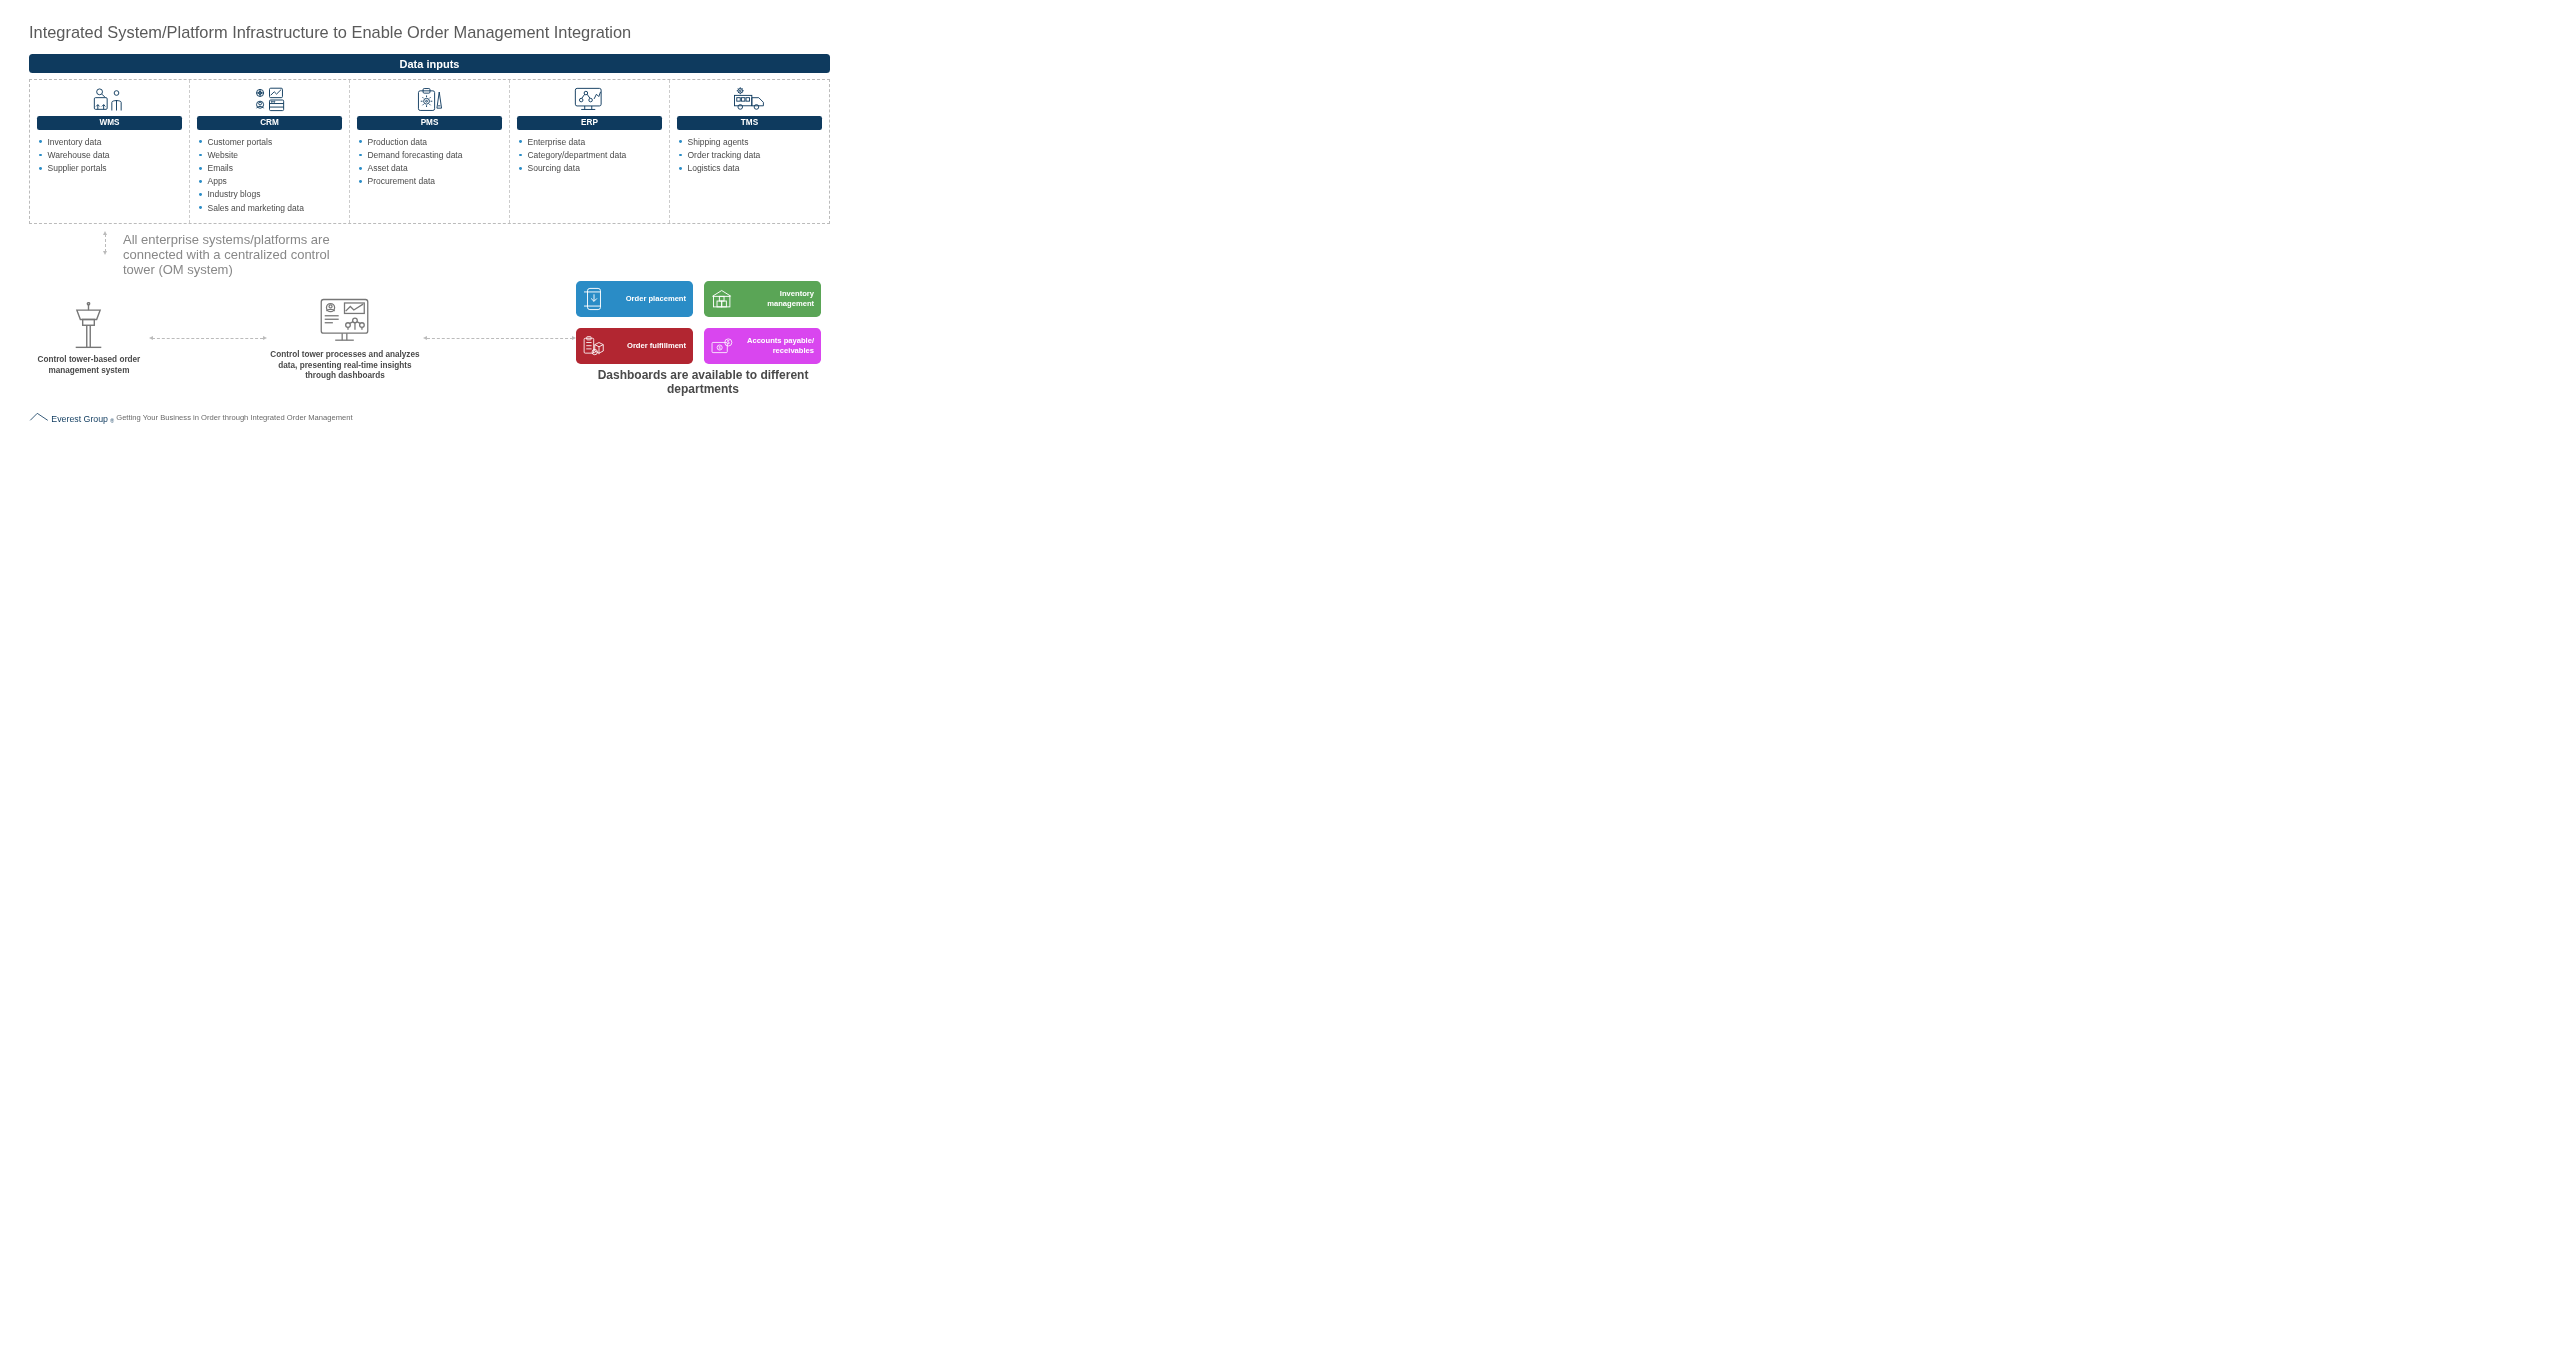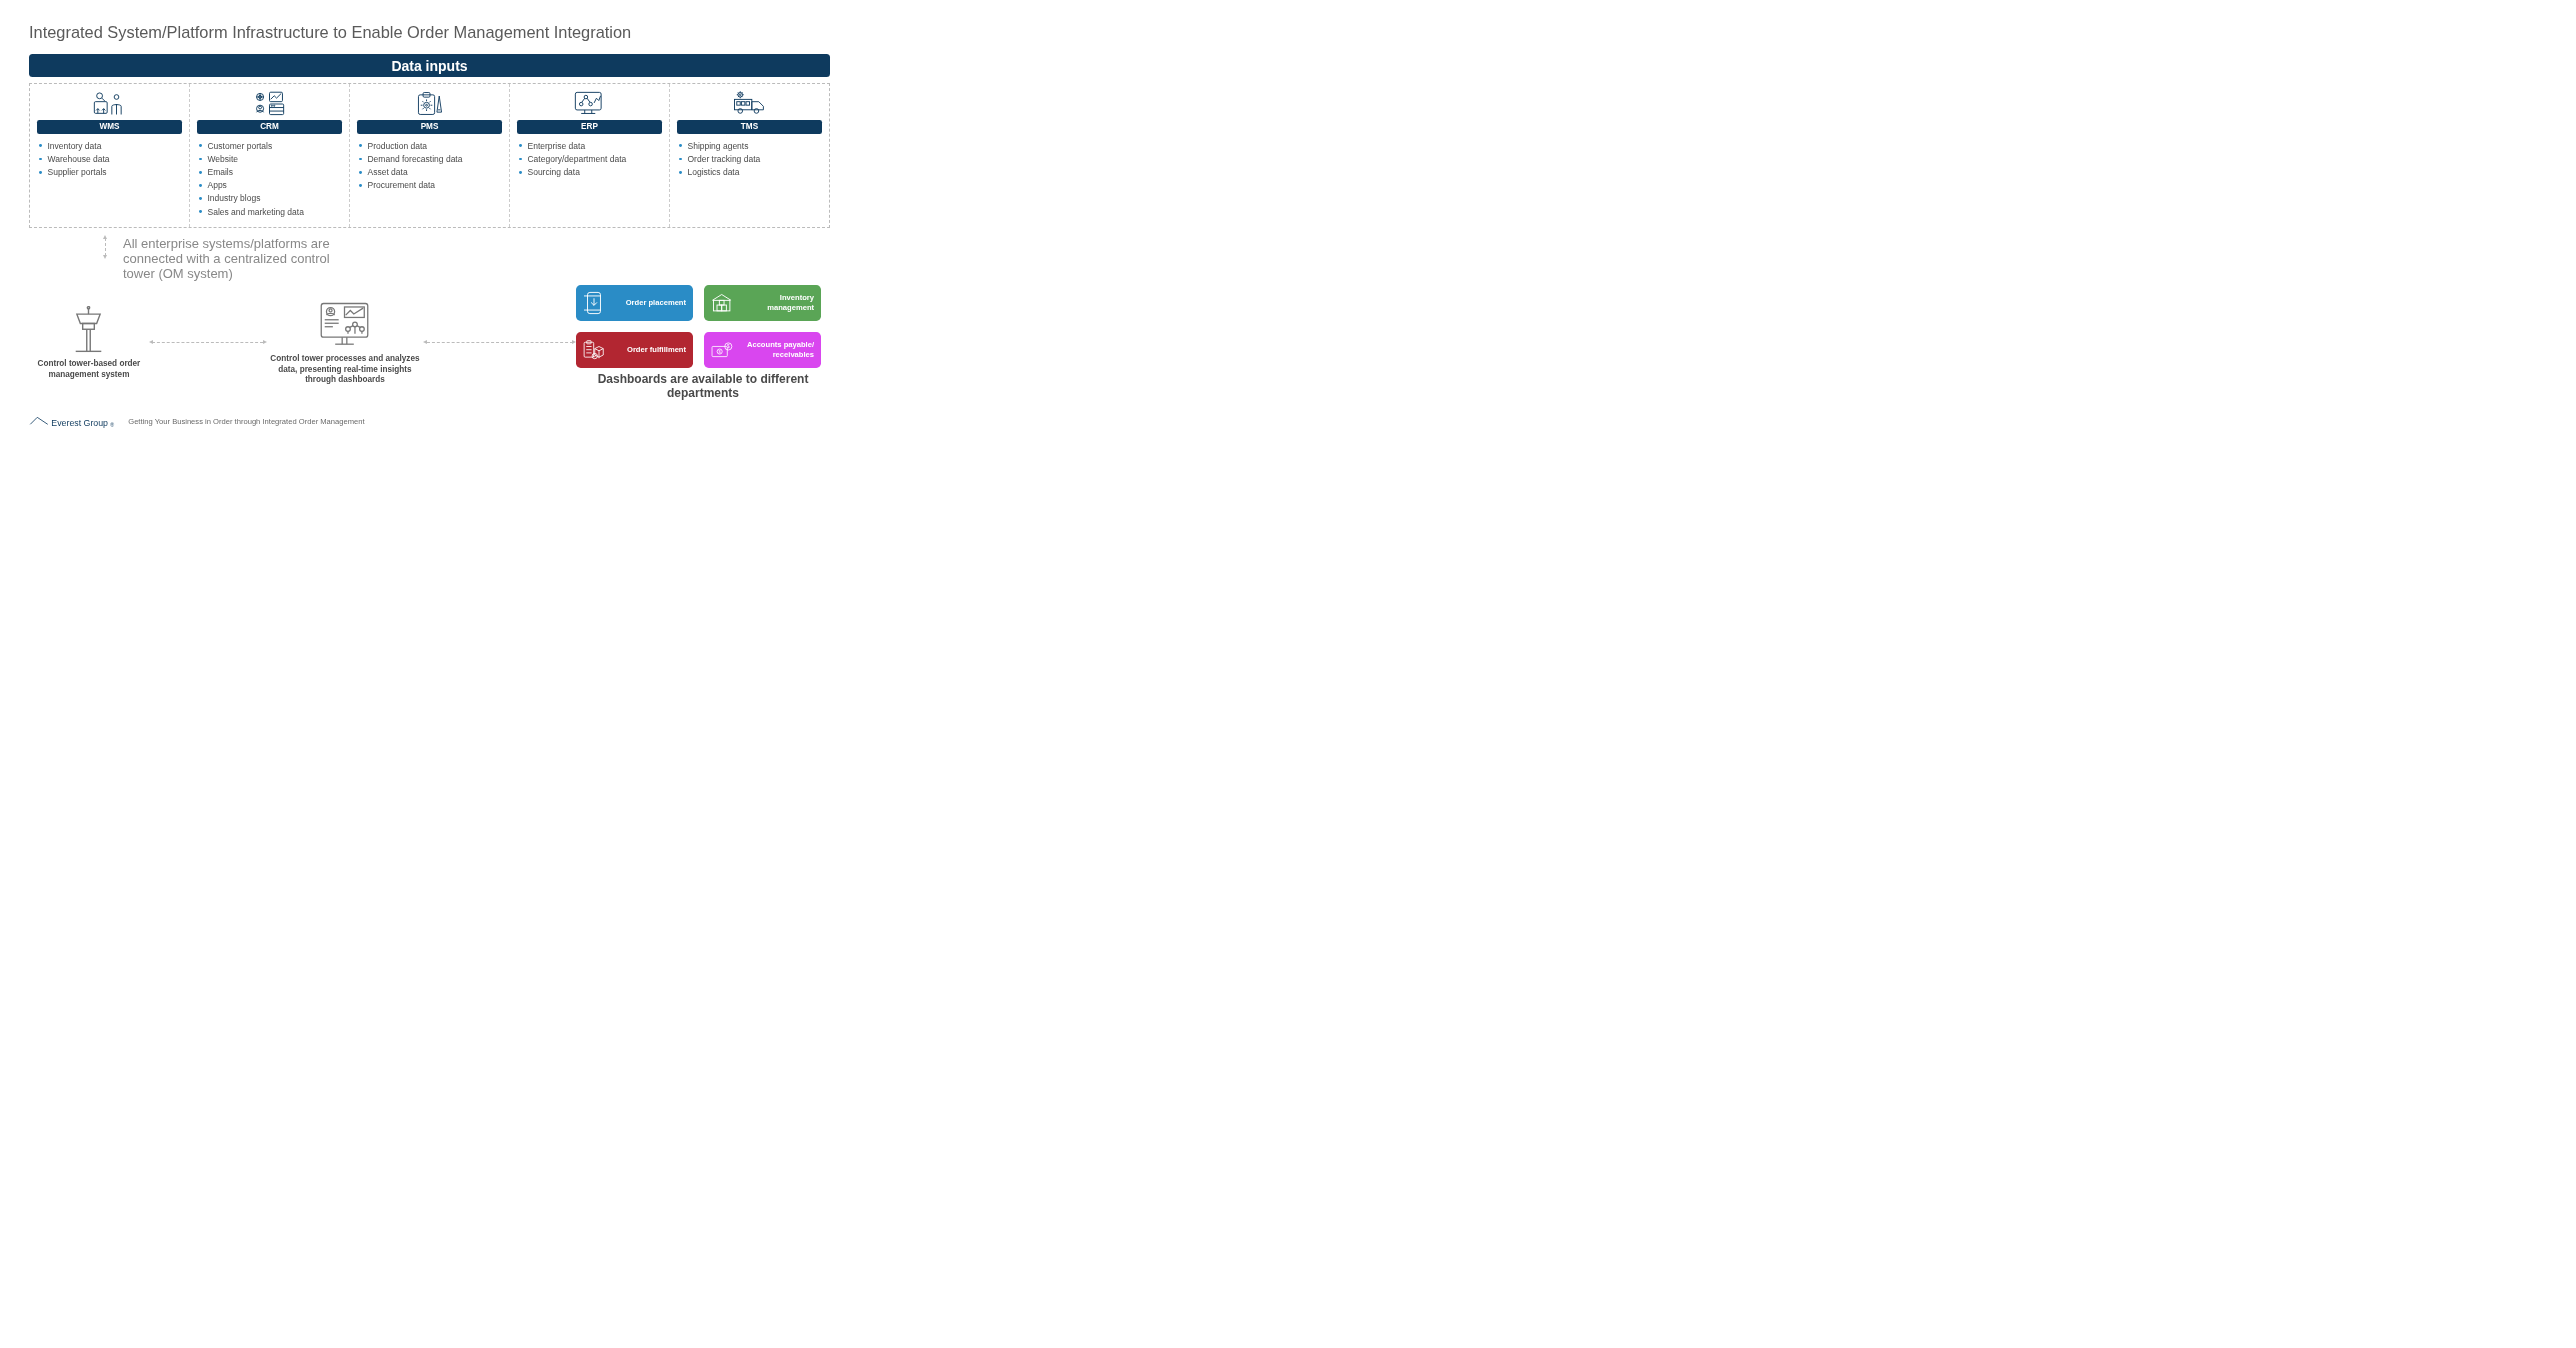--- a/index.html
+++ b/index.html
@@ -14,21 +14,21 @@
     font-size: 16.4px;
     font-weight: 400;
     color: #5a5a5a;
     margin-bottom: 11.7px;
   }
   .data-inputs-bar {
     background: #0e3a5e;
     color: #fff;
     text-align: center;
     font-weight: 700;
-    font-size: 14px;
+    font-size: 11px;
     padding: 3.5px 0;
     border-radius: 3.5px;
     margin-bottom: 5.9px;
   }
   .systems-row {
     display: flex;
     gap: 0;
     border: 0.6px dashed #bbb;
     padding: 0;
     position: relative;
@@ -152,21 +152,21 @@
   .dept-caption {
     font-size: 12px;
     font-weight: 700;
     color: #4a4a4a;
     margin-top: 4.7px;
   }
   .footer {
     margin-top: 15px;
     display: flex;
     align-items: center;
-    gap: 14px;
+    gap: 2px;
     color: #6a6a6a;
     font-size: 7.6px;
   }
   .eg-logo { display:flex; align-items:flex-end; gap:2.3px; }
   .eg-caret svg { stroke:#0e3a5e; fill:none; }
   .eg-name { color:#0e3a5e; font-size:8.8px; }
   .eg-sup  { color:#0e3a5e; font-size:5.3px; vertical-align: super; }
   .varrow-wrap {
     position: absolute;
     left: 76px;

